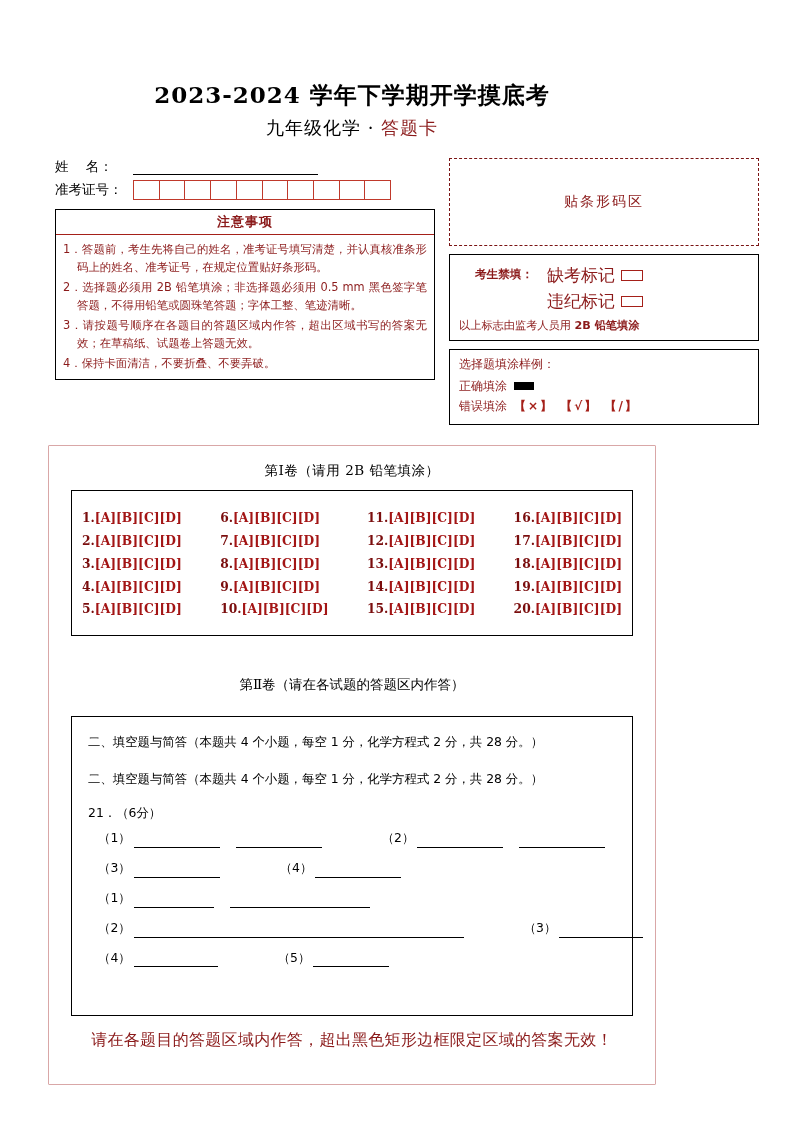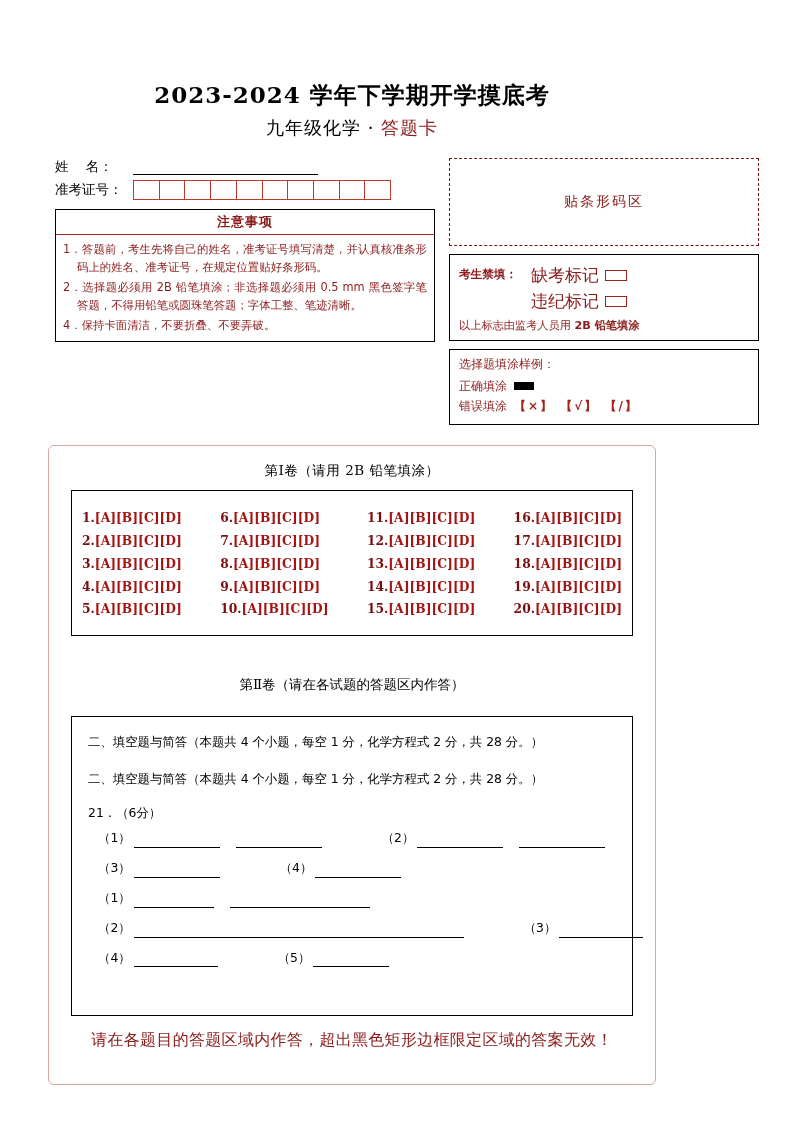--- a/index.html
+++ b/index.html
@@ -145,20 +145,21 @@
     border: 1.3px solid #000;
     box-sizing: border-box;
     padding: 7px 9px 7px 9px;
   }
   .forbid-row {
     display: flex;
     align-items: center;
     font-size: 11.6px;
     color: #8b1a1a;
     line-height: 1.55;
+    margin-left: 16px;
   }
   .forbid-lbl {
     font-weight: bold;
     width: 72px;
     flex: none;
   }
   .forbid-lbl.blank { visibility: hidden; }
   .forbid-name {
     width: 74px;
     flex: none;
@@ -210,21 +211,21 @@
     font-weight: bold;
     letter-spacing: 2px;
     color: #a52019;
   }
 
   
   .main-container {
     position: relative;
     margin: 20px 48px 0 48px;
     border: 1.2px solid #d9a7a7;
-    border-radius: 6px;
+    border-radius: 1px;
     box-sizing: border-box;
     padding: 12px 0 10px 0;
     min-height: 640px;
   }
   .section-heading {
     text-align: center;
     font-size: 13.5px;
     color: #000;
     font-family: "DejaVu Serif", "Liberation Serif", serif;
     padding: 4px 0 10px 0;
@@ -346,20 +347,21 @@
             <span class="cell"></span>
             <span class="cell"></span>
           </span>
       </div>
 
       <div class="notice-box">
         <div class="notice-head">注意事项</div>
         <div class="notice-body" id="notice-body">
             <div class="notice-item">1．答题前，考生先将自己的姓名，准考证号填写清楚，并认真核准条形码上的姓名、准考证号，在规定位置贴好条形码。</div>
             <div class="notice-item">2．选择题必须用 2B 铅笔填涂；非选择题必须用 0.5 mm 黑色签字笔答题，不得用铅笔或圆珠笔答题；字体工整、笔迹清晰。</div>
+            <div class="notice-item">3．请按题号顺序在各题目的答题区域内作答，超出区域书写的答案无效；在草稿纸、试题卷上答题无效。</div>
             <div class="notice-item">4．保持卡面清洁，不要折叠、不要弄破。</div>
           </div>
       </div>
 
     </div>
 
     <div class="top-right">
 
       <div class="barcode-box">
         <span class="barcode-text">贴条形码区</span>

